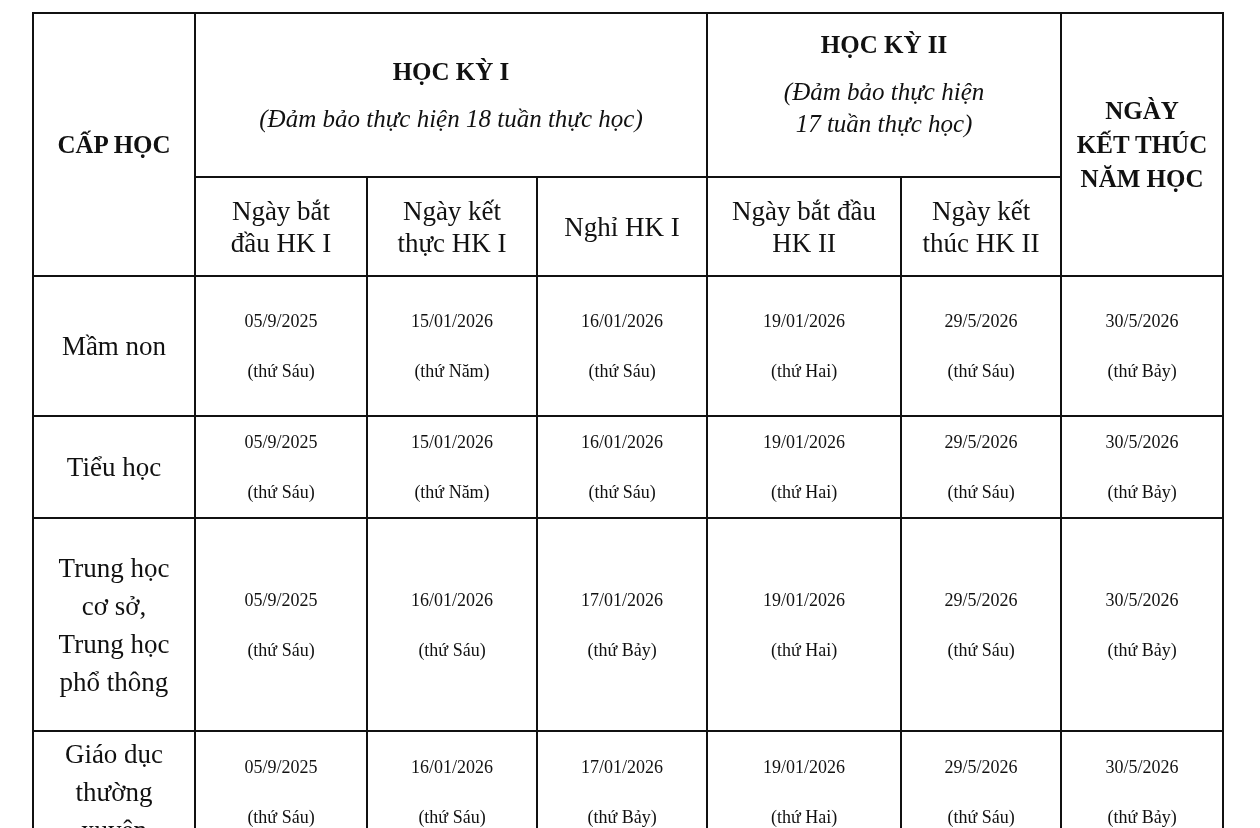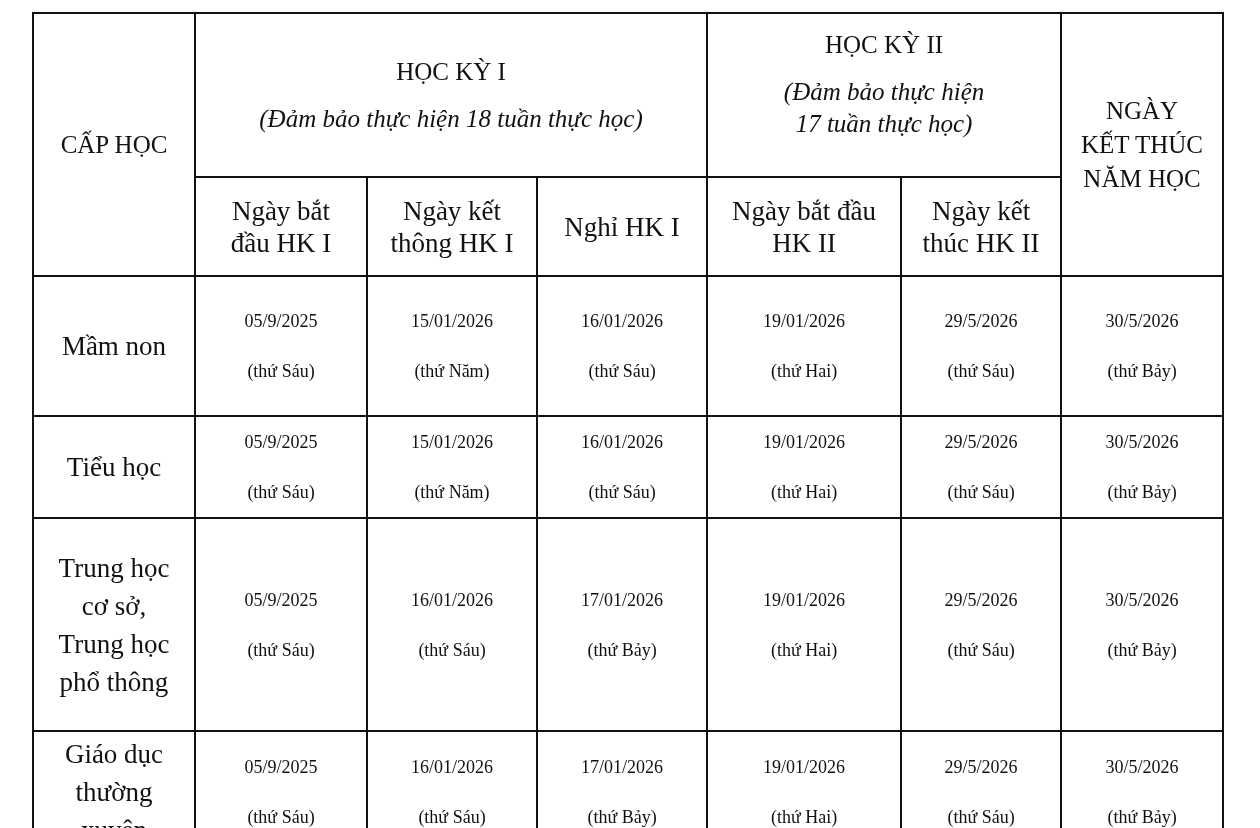--- a/index.html
+++ b/index.html
@@ -2,21 +2,21 @@
 <html><head>
 <meta charset="utf-8">
 <style>
   html, body { margin:0; padding:0; background:#ffffff; }
   body { width:1260px; height:828px; position:relative; overflow:hidden;
          font-family:"Liberation Serif", serif; color:#111; }
   table { position:absolute; left:32px; top:12px; border-collapse:collapse;
           table-layout:fixed; width:1190px; }
   td, th { border:2.5px solid #111; text-align:center; vertical-align:middle; padding:0 4px; }
   th { font-weight:normal; }
-  .b { font-weight:normal; font-size:25px; line-height:34px; }
+  .b { font-weight:bold; font-size:25px; line-height:34px; }
   .it { font-style:italic; font-size:25px; line-height:32px; }
   .sub { font-size:27px; line-height:32px; }
   .cell { font-size:18px; line-height:50px; }
   .lvl { font-size:27px; line-height:38px; }
   .line { display:block; }
 </style>
 </head>
 <body>
 
 <table>
@@ -49,21 +49,21 @@
       <span class="b line">NĂM HỌC</span>
     </th>
   </tr>
   <tr style="height:99px">
     <th>
           <span class="sub line">Ngày bắt</span>
           <span class="sub line">đầu HK I</span>
         </th>
     <th>
           <span class="sub line">Ngày kết</span>
-          <span class="sub line">thông HK I</span>
+          <span class="sub line">thực HK I</span>
         </th>
     <th>
           <span class="sub line">Nghỉ HK I</span>
         </th>
     <th>
           <span class="sub line">Ngày bắt đầu</span>
           <span class="sub line">HK II</span>
         </th>
     <th>
           <span class="sub line">Ngày kết</span>

